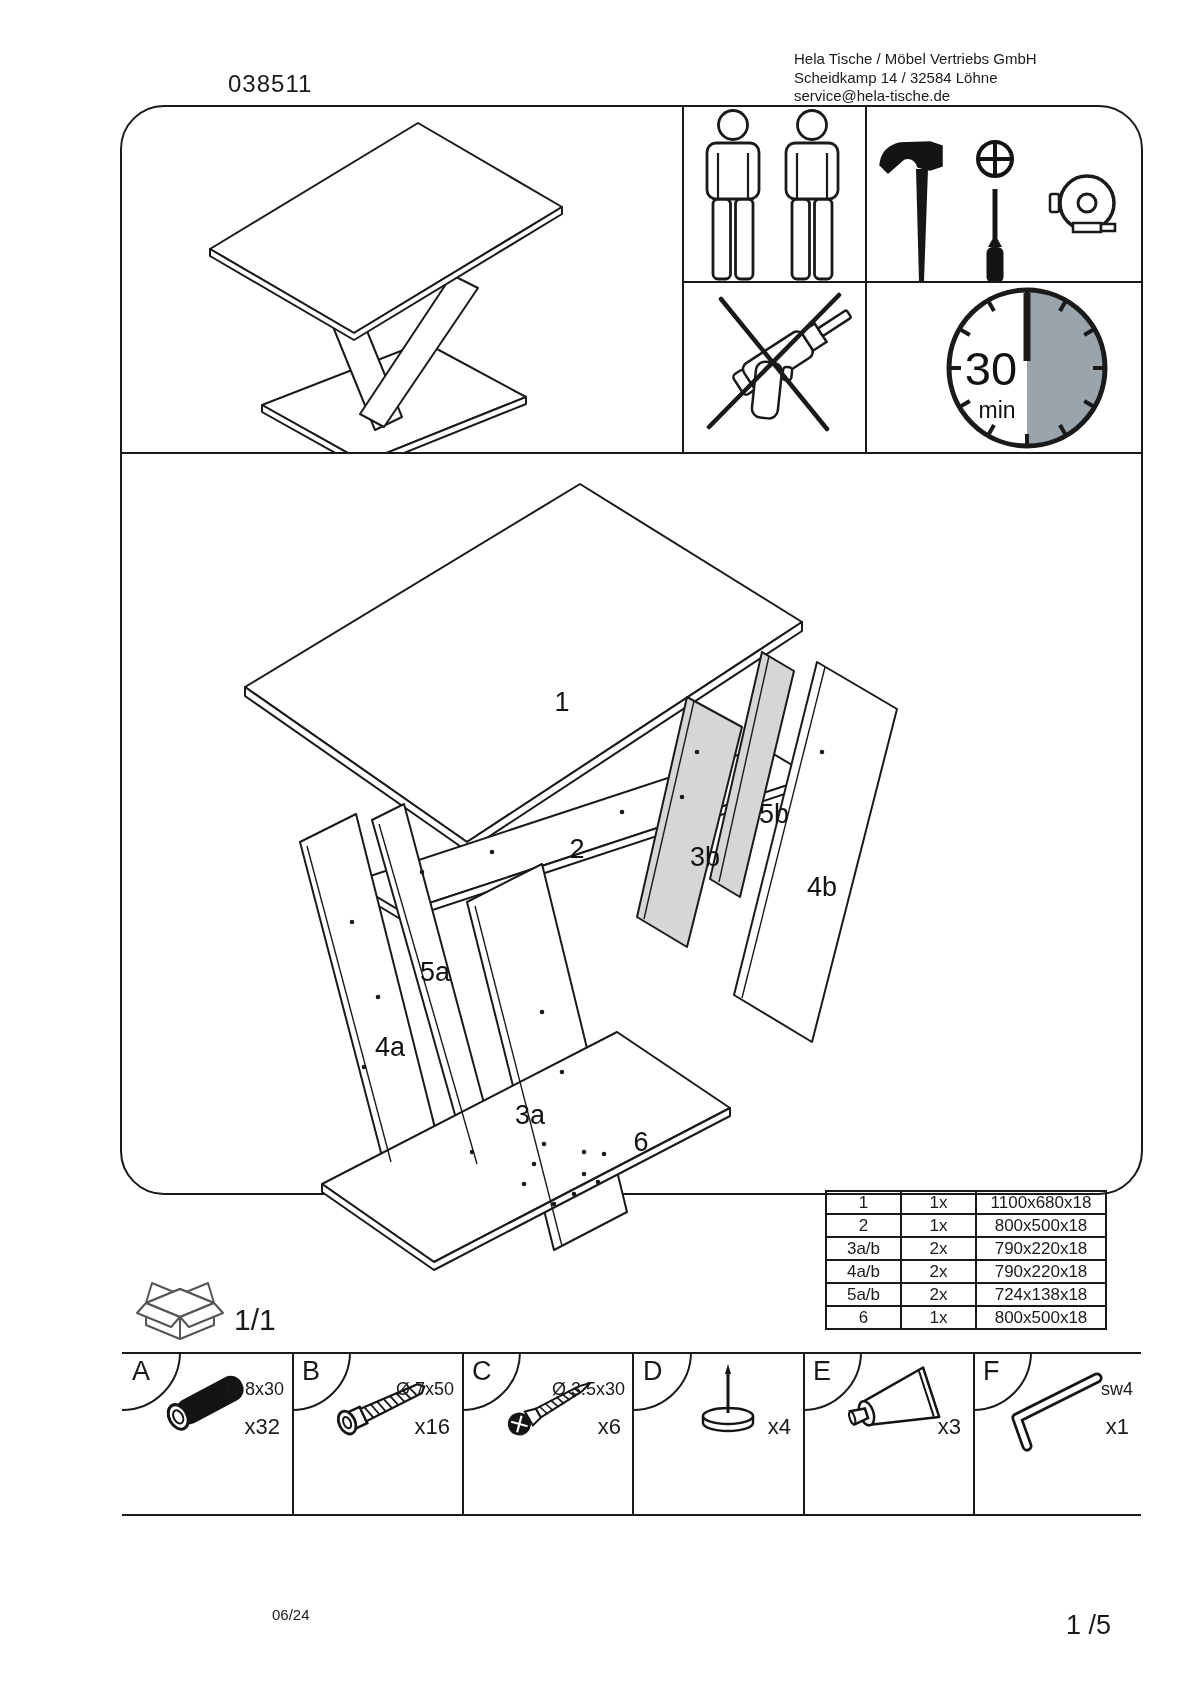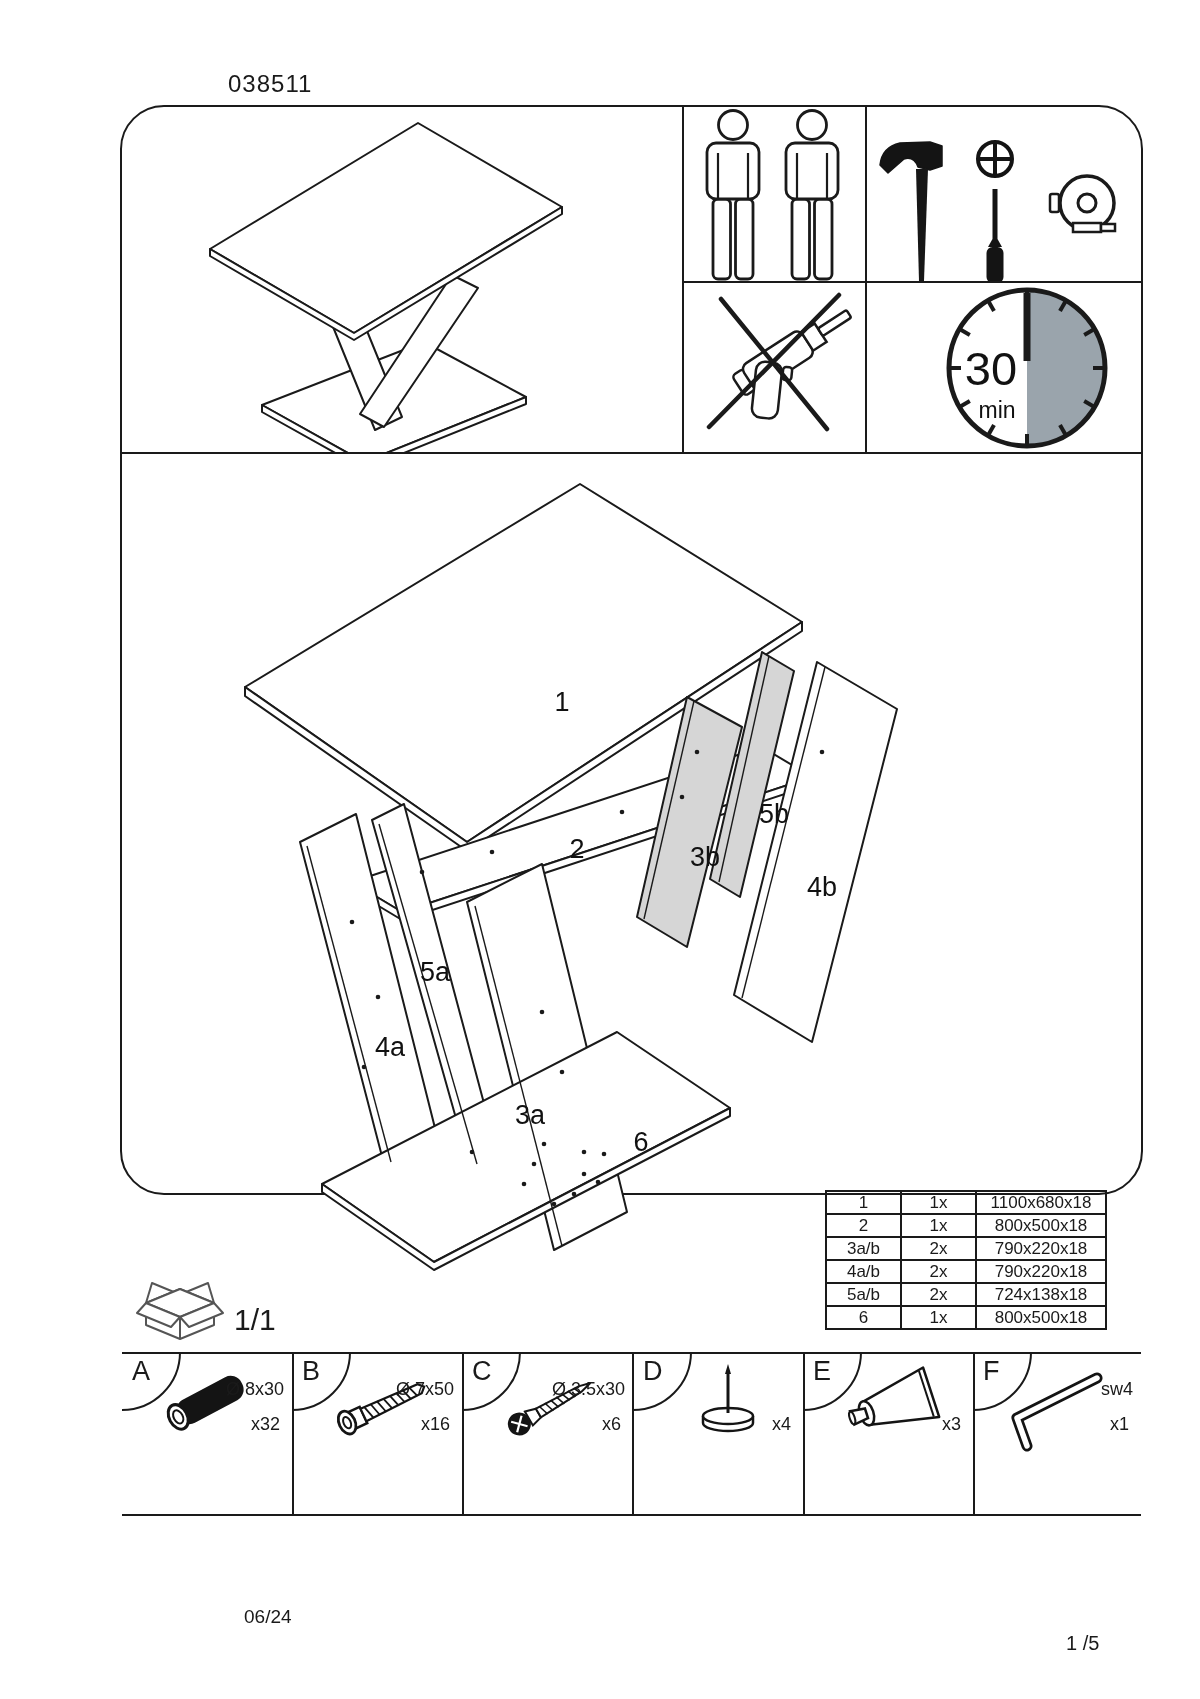--- a/index.html
+++ b/index.html
@@ -8,38 +8,43 @@
   .abs{position:absolute;}
   .frame{position:absolute;left:120px;top:105px;width:1023px;height:1090px;
          border:2px solid #1a1a1a;border-radius:44px;box-sizing:border-box;}
   .hline{position:absolute;height:2px;background:#1a1a1a;}
   .vline{position:absolute;width:2px;background:#1a1a1a;}
   .model{position:absolute;left:228px;top:70px;font-size:24px;letter-spacing:1px;}
   .company{position:absolute;left:794px;top:50px;font-size:15px;line-height:18.5px;}
   .hw-cell{position:absolute;top:1245px;height:162px;}
   .hw-letter{position:absolute;left:10px;top:4px;font-size:27px;}
   .hw-spec{position:absolute;right:8px;top:8px;font-size:18px;margin-top:19px;}
-  .hw-qty{position:absolute;right:12px;top:62px;font-size:18px;}
+  .hw-qty{position:absolute;right:12px;top:62px;font-size:22px;}
   table.parts{border-collapse:collapse;width:280px;table-layout:fixed;}
   table.parts td{border:2px solid #1a1a1a;text-align:center;font-size:17px;
                  height:21px;padding:0;white-space:nowrap;}
   .pkg-label{position:absolute;left:112px;top:1196px;font-size:30px;text-align:center;}
-  .footer-date{position:absolute;left:244px;top:1606px;font-size:19px;}
-  .footer-page{position:absolute;left:1066px;top:1610px;font-size:20px;margin-top:22px;}
+  .footer-date{position:absolute;left:272px;top:1606px;font-size:15px;}
+  .footer-page{position:absolute;left:1066px;top:1610px;font-size:27px;}
   svg{display:block;}
   svg text{font-family:"Liberation Sans",sans-serif;fill:#111;}
   .partlabel{font-size:27px;}
 </style>
 </head>
 <body>
 
 <div class="page">
 
   <div class="model">038511</div>
 
+  <div class="company">
+    <div>Hela Tische / Möbel Vertriebs GmbH</div>
+    <div>Scheidkamp 14 / 32584 Löhne</div>
+    <div>service@hela-tische.de</div>
+  </div>
 
   <div class="frame">
 
     <div class="vline" style="left:560px;top:0;height:345px"></div>
     <div class="vline" style="left:743px;top:0;height:345px"></div>
     <div class="hline" style="left:560px;top:174px;width:459px"></div>
     <div class="hline" style="left:0;top:345px;width:1019px"></div>
     <div class="hline" style="left:0;top:1245px;width:1019px"></div>
     <div class="hline" style="left:0;top:1407px;width:1019px"></div>
     <div class="vline" style="left:170px;top:1245px;height:162px"></div>

